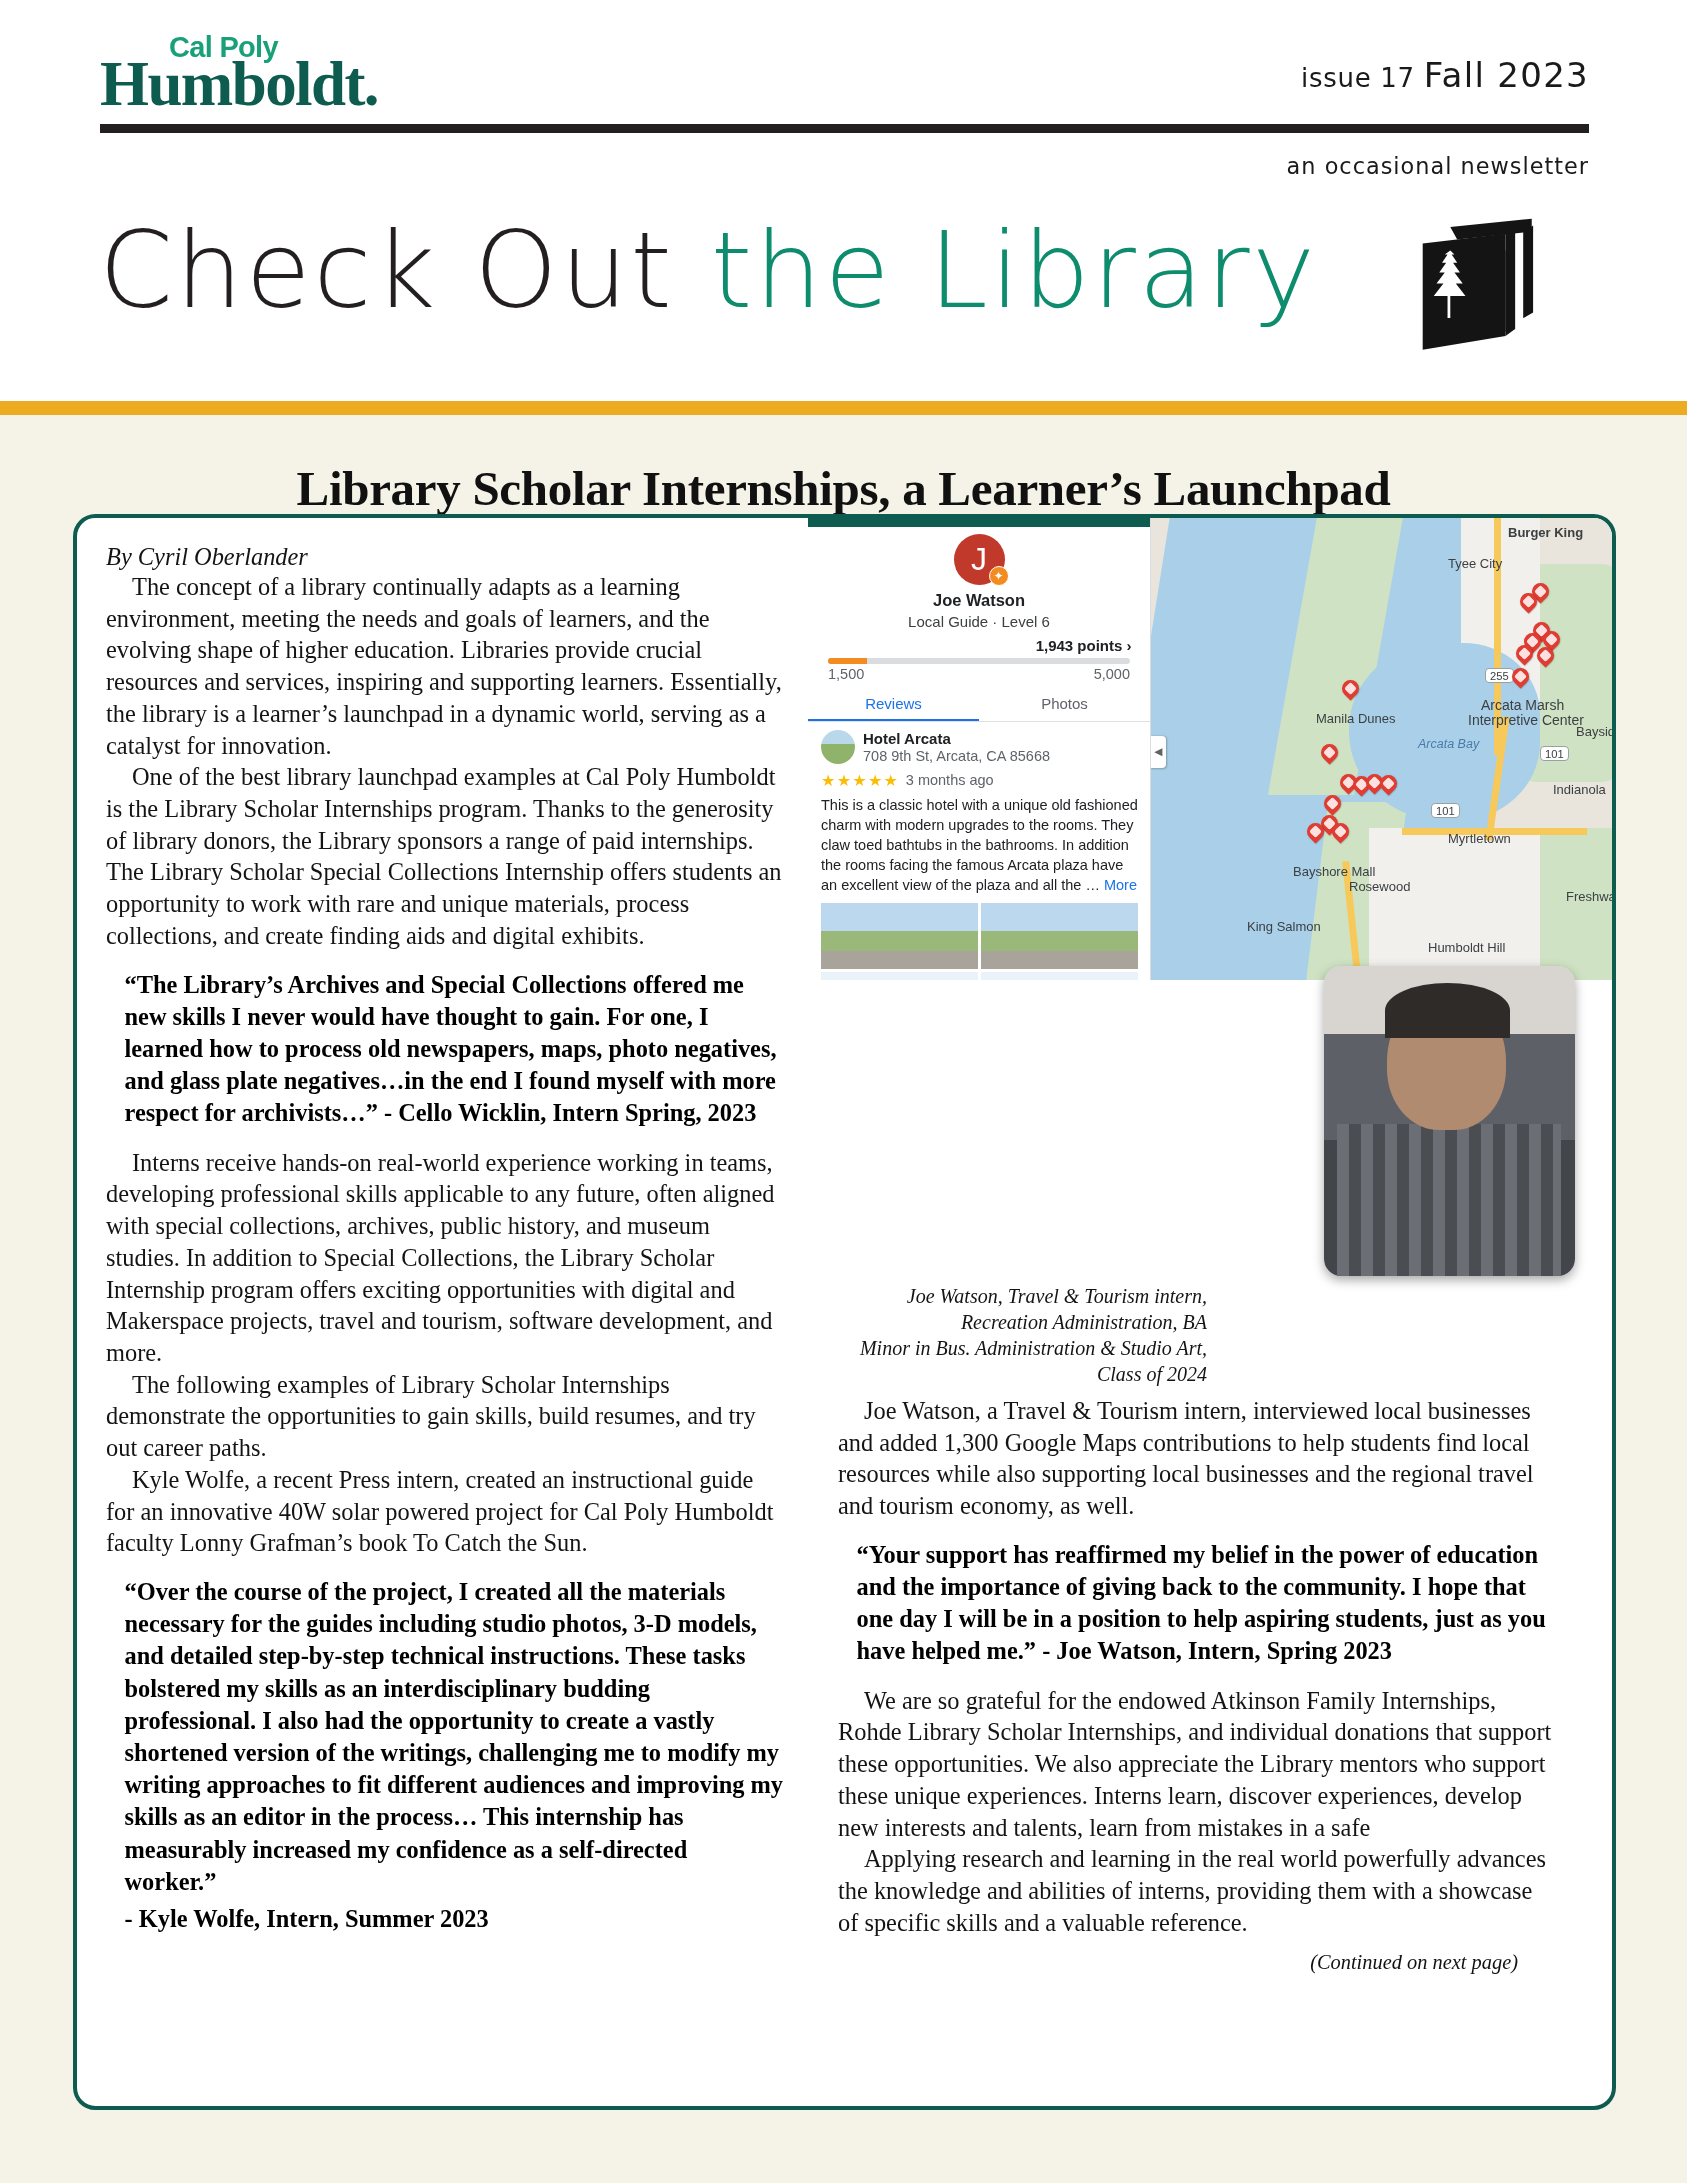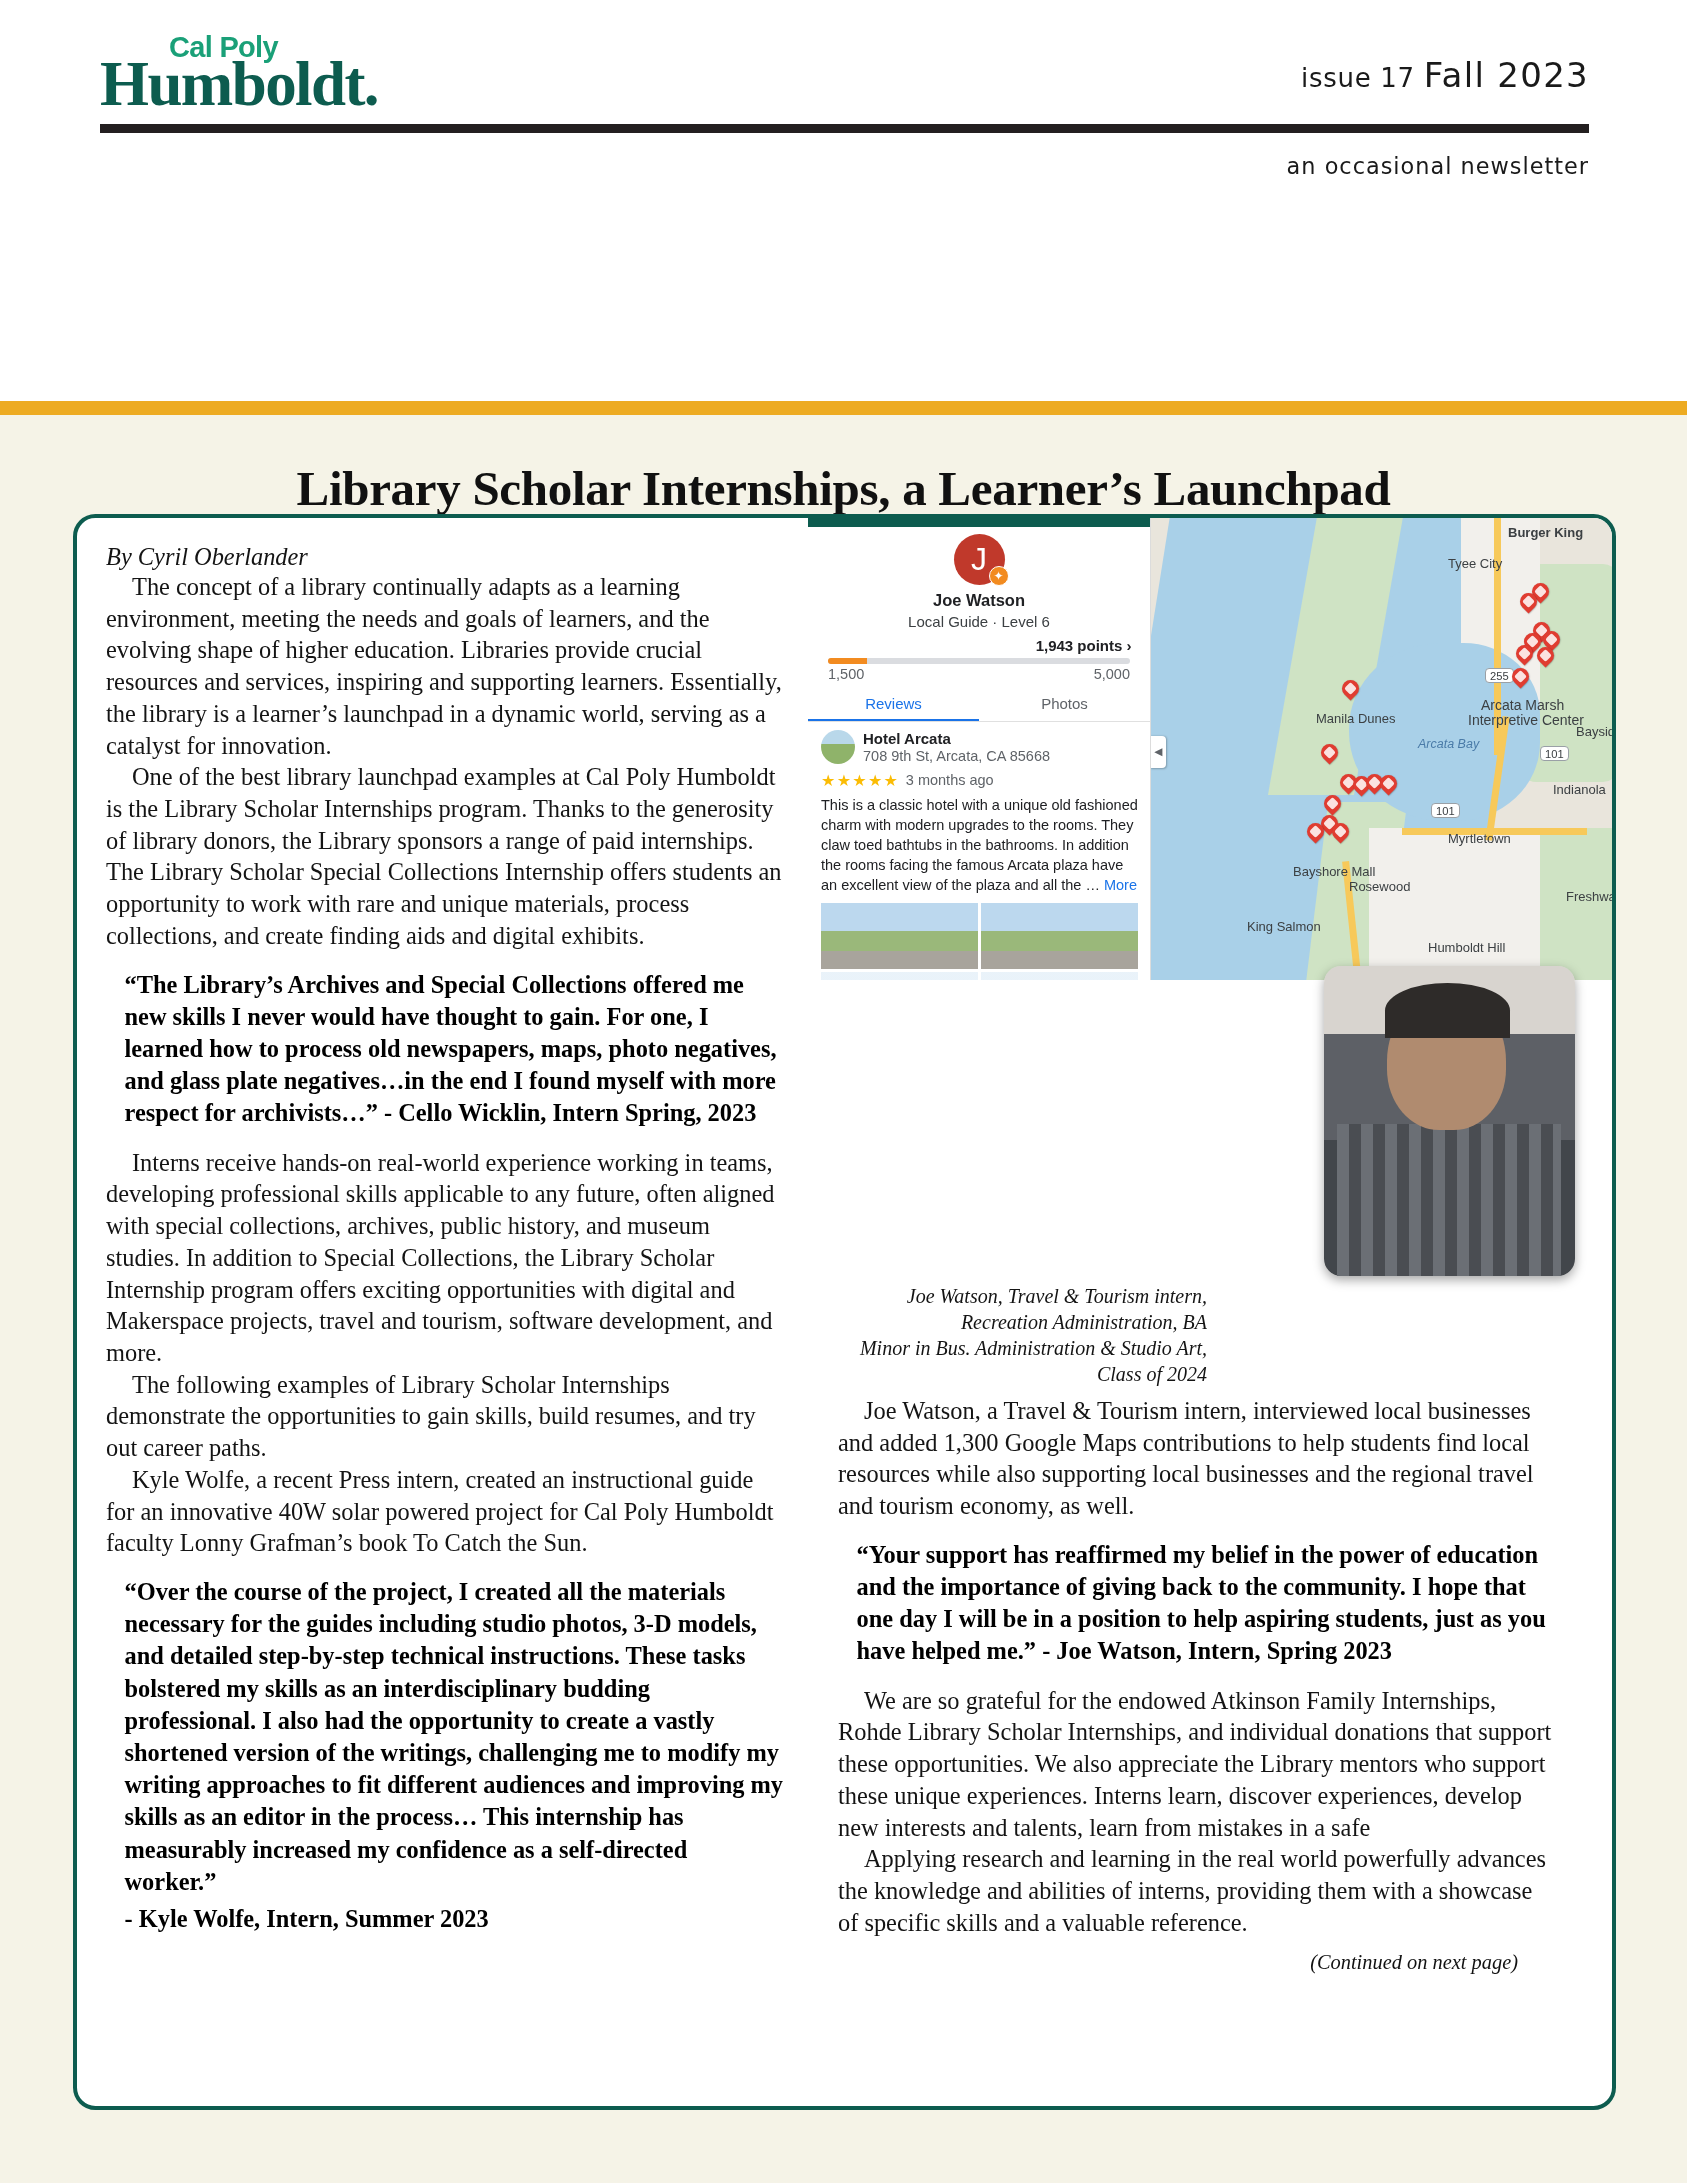--- a/index.html
+++ b/index.html
@@ -524,20 +524,34 @@
 
     <div class="issue-line">
       <span>issue 17</span>
       <span class="fall">Fall 2023</span>
     </div>
 
     <div class="rule-top"></div>
 
     <div class="tagline">an occasional newsletter</div>
 
+    <div class="title-row">
+      <div class="mast-title">
+        <span class="mast-black">Check Out</span>
+        <span class="mast-green">the Library</span>
+      </div>
+      <svg class="book-icon" viewBox="0 0 200 210">
+        <polygon points="70,18 188,6 188,140 176,150 176,26 80,36" fill="#141414"></polygon>
+        <polygon points="176,150 176,26 190,16 190,142" fill="#141414"></polygon>
+        <polygon points="30,42 150,28 150,176 30,196" fill="#141414"></polygon>
+        <polygon points="150,28 164,18 164,166 150,176" fill="#141414"></polygon>
+        <polygon points="132,60 150,52 150,170 132,178" fill="#141414"></polygon>
+        <polygon points="70,52 76,58 72,58 80,70 74,70 84,84 76,84 88,100 78,100 92,118 70,118 70,150 66,150 66,118 46,118 60,100 50,100 62,84 54,84 64,70 58,70 66,58 62,58" fill="#ffffff"></polygon>
+      </svg>
+    </div>
 
     <div class="gold-bar"></div>
   </div>
 
   <div class="sheet">
 
     <h1 class="article-title">Library Scholar Internships, a Learner’s Launchpad</h1>
 
     <div class="frame">
       <div class="cols">

